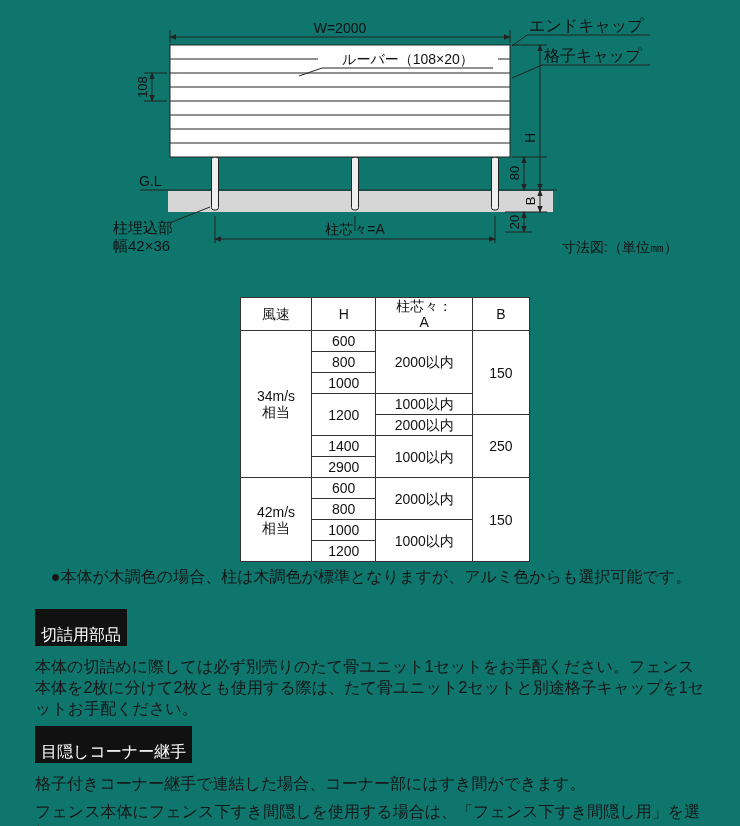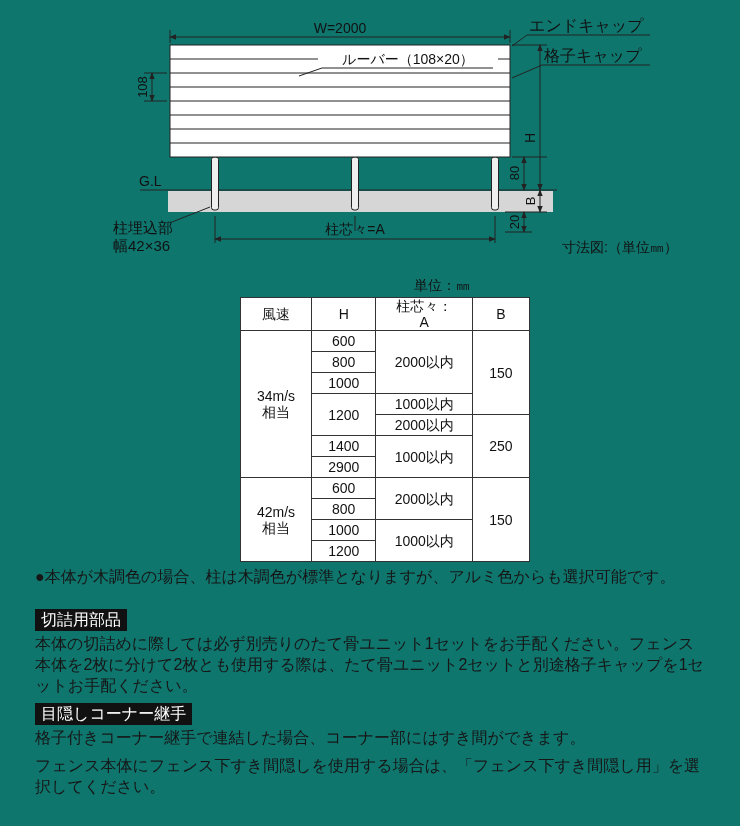--- a/index.html
+++ b/index.html
@@ -52,30 +52,30 @@
   .spec-table td { height: 21px; }
   .notes {
     position: absolute;
     top: 566px;
     left: 35px;
     width: 672px;
     font-size: 16px;
     line-height: 21px;
     color: #161616;
   }
-  .note-bullet { margin-bottom: 22px; }
+  .note-bullet { margin-bottom: 22px; text-align: center; }
   .note-section { margin-bottom: 7px; }
   .note-title {
     display: inline-block;
     background: #111111;
     color: #ffffff;
     font-size: 16px;
     line-height: 19px;
-    padding: 1px 6px 2px 6px;
-    margin-bottom: 2px;
+    padding: 16px 6px 2px 6px;
+    margin-bottom: 10px;
   }
   .note-body { font-size: 16px; line-height: 21px; }
 </style>
 </head>
 <body>
 
 <div class="page">
 
   <svg class="diagram-svg" width="740" height="270" viewBox="0 0 740 270">
     <defs>
@@ -153,21 +153,20 @@
       <line x1="215" y1="216" x2="215" y2="243"></line>
       <line x1="355" y1="216" x2="355" y2="231"></line>
       <line x1="495" y1="216" x2="495" y2="243"></line>
       <line x1="215" y1="239" x2="495" y2="239" marker-start="url(#arr)" marker-end="url(#arr)"></line>
     </g>
     <text x="355" y="234" text-anchor="middle" font-size="14" fill="#111">柱芯々=A</text>
 
     <text x="562" y="252" font-size="14" fill="#111">寸法図:（単位㎜）</text>
   </svg>
 
-  <div class="unit-label">単位：㎜</div>
 
   <table class="spec-table">
     <colgroup>
       <col style="width:60px">
         <col style="width:48px">
         <col style="width:97px">
         <col style="width:55px">
     </colgroup>
     <thead>
       <tr>

